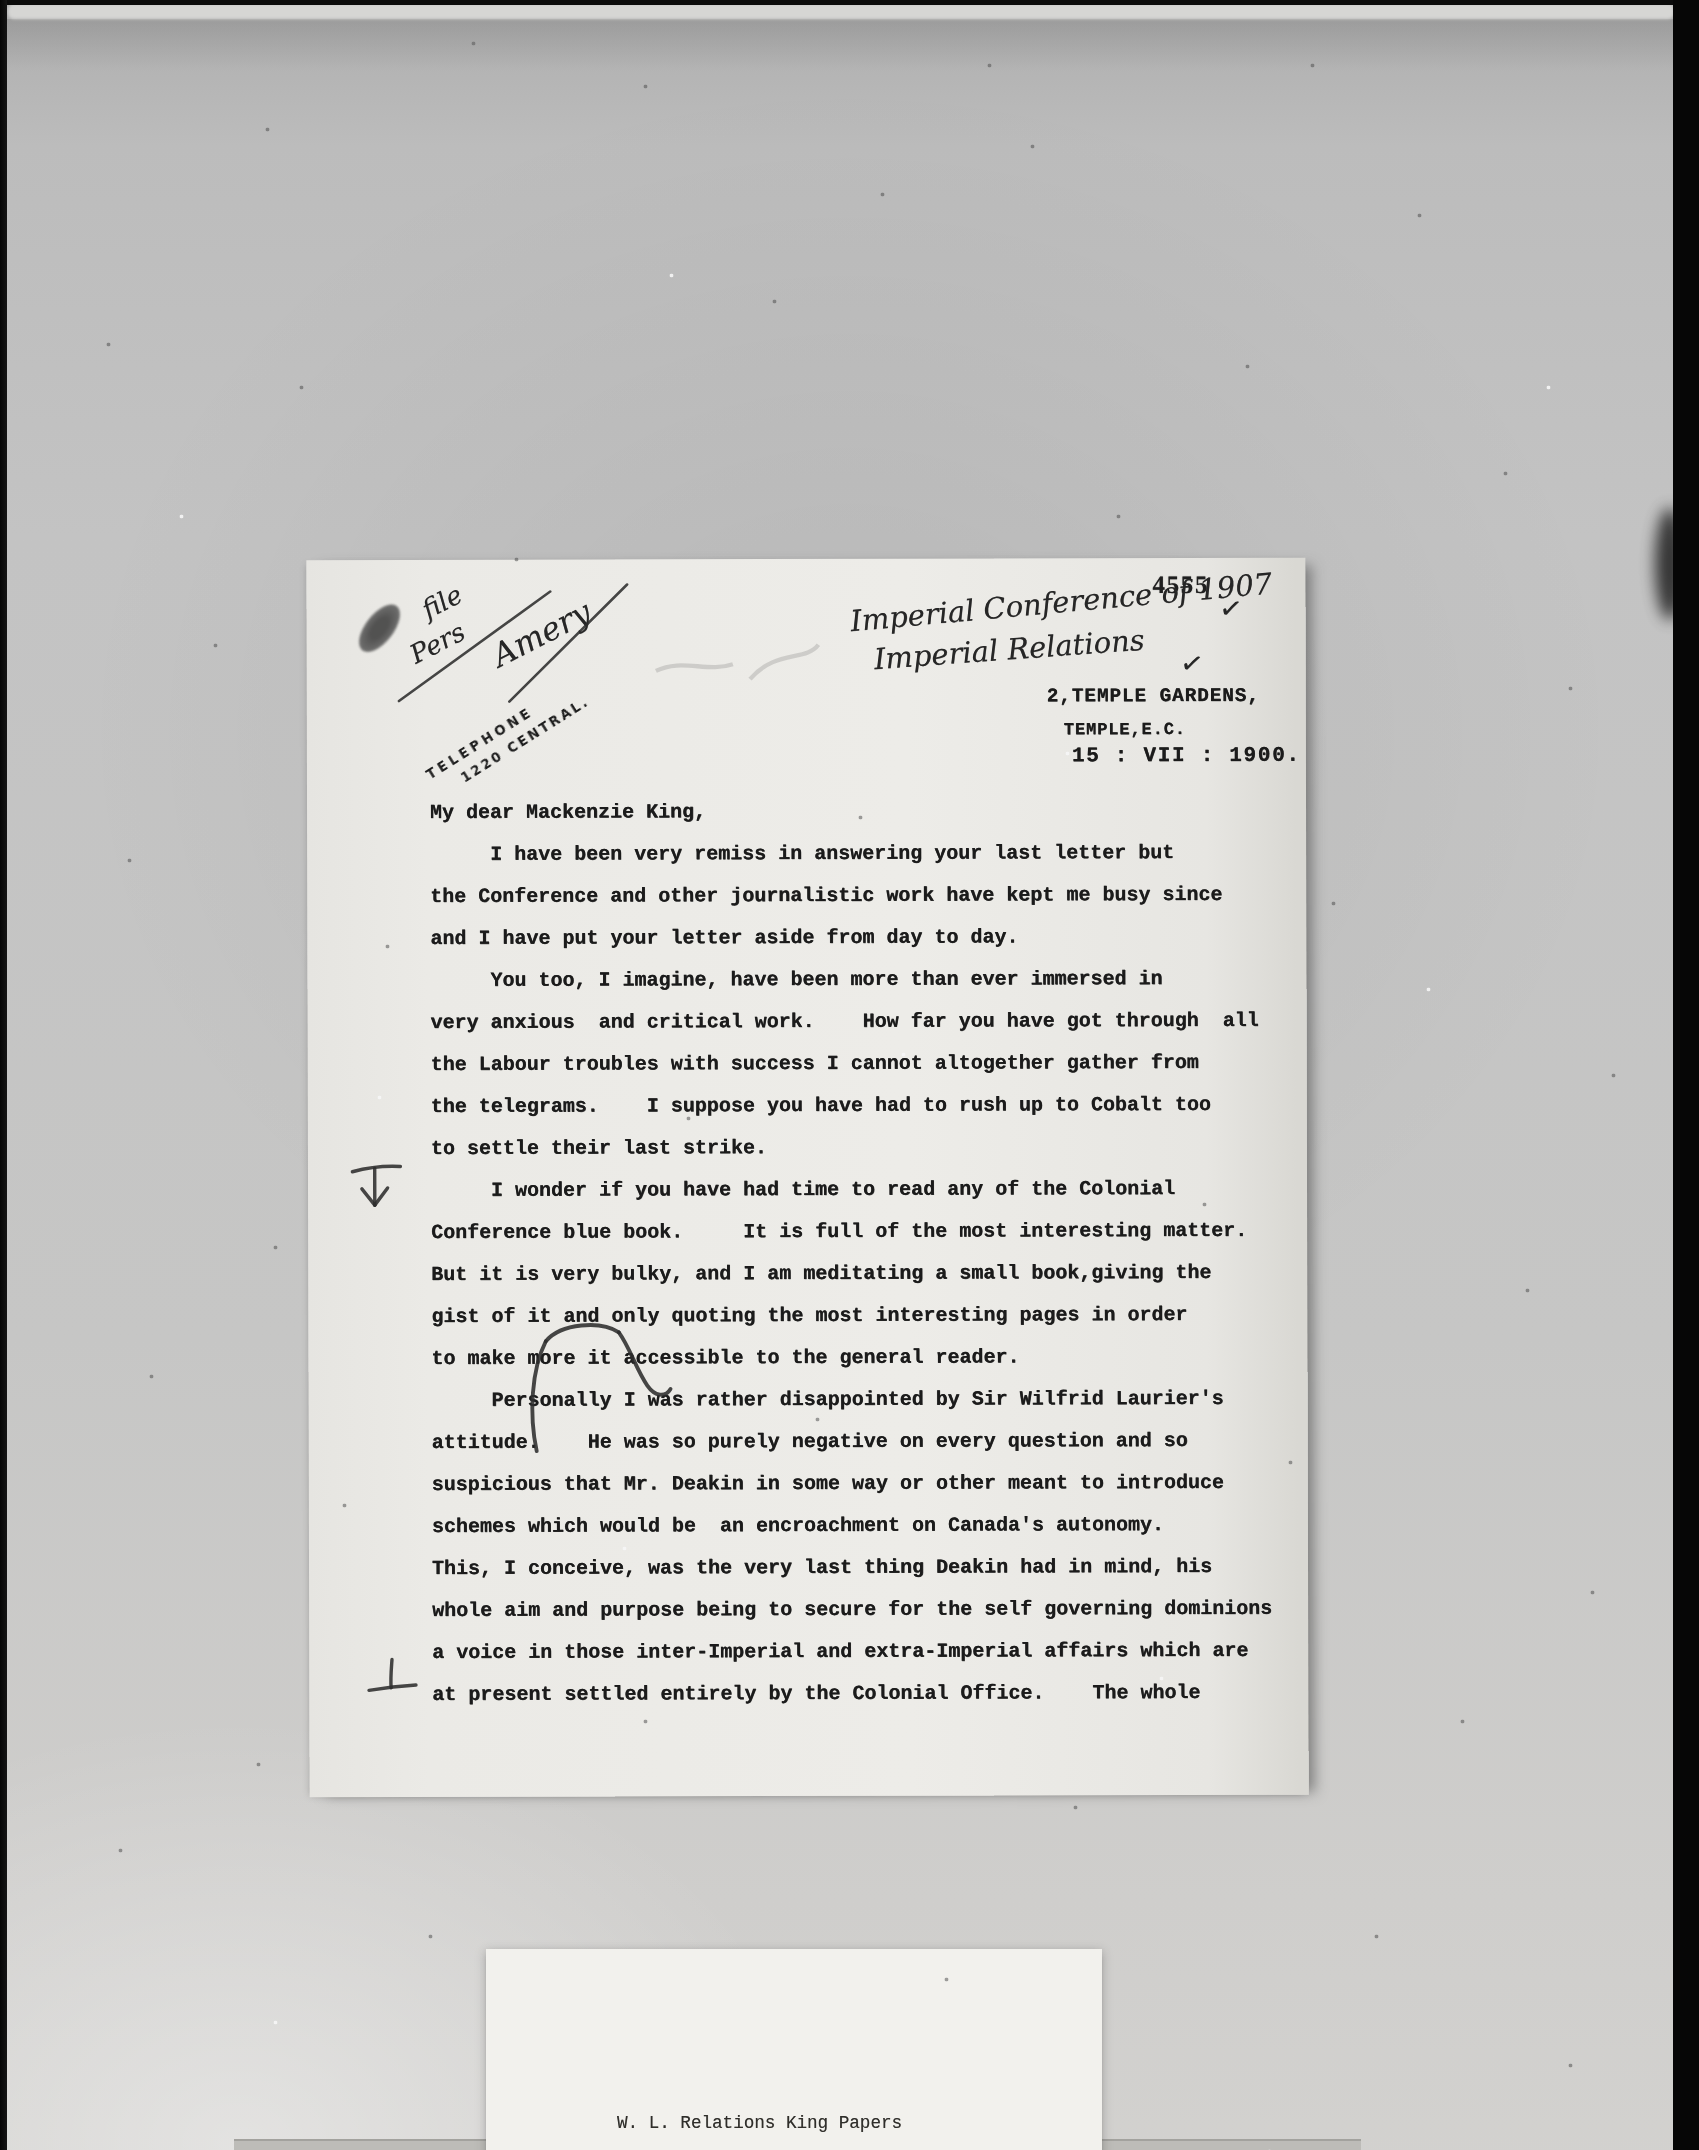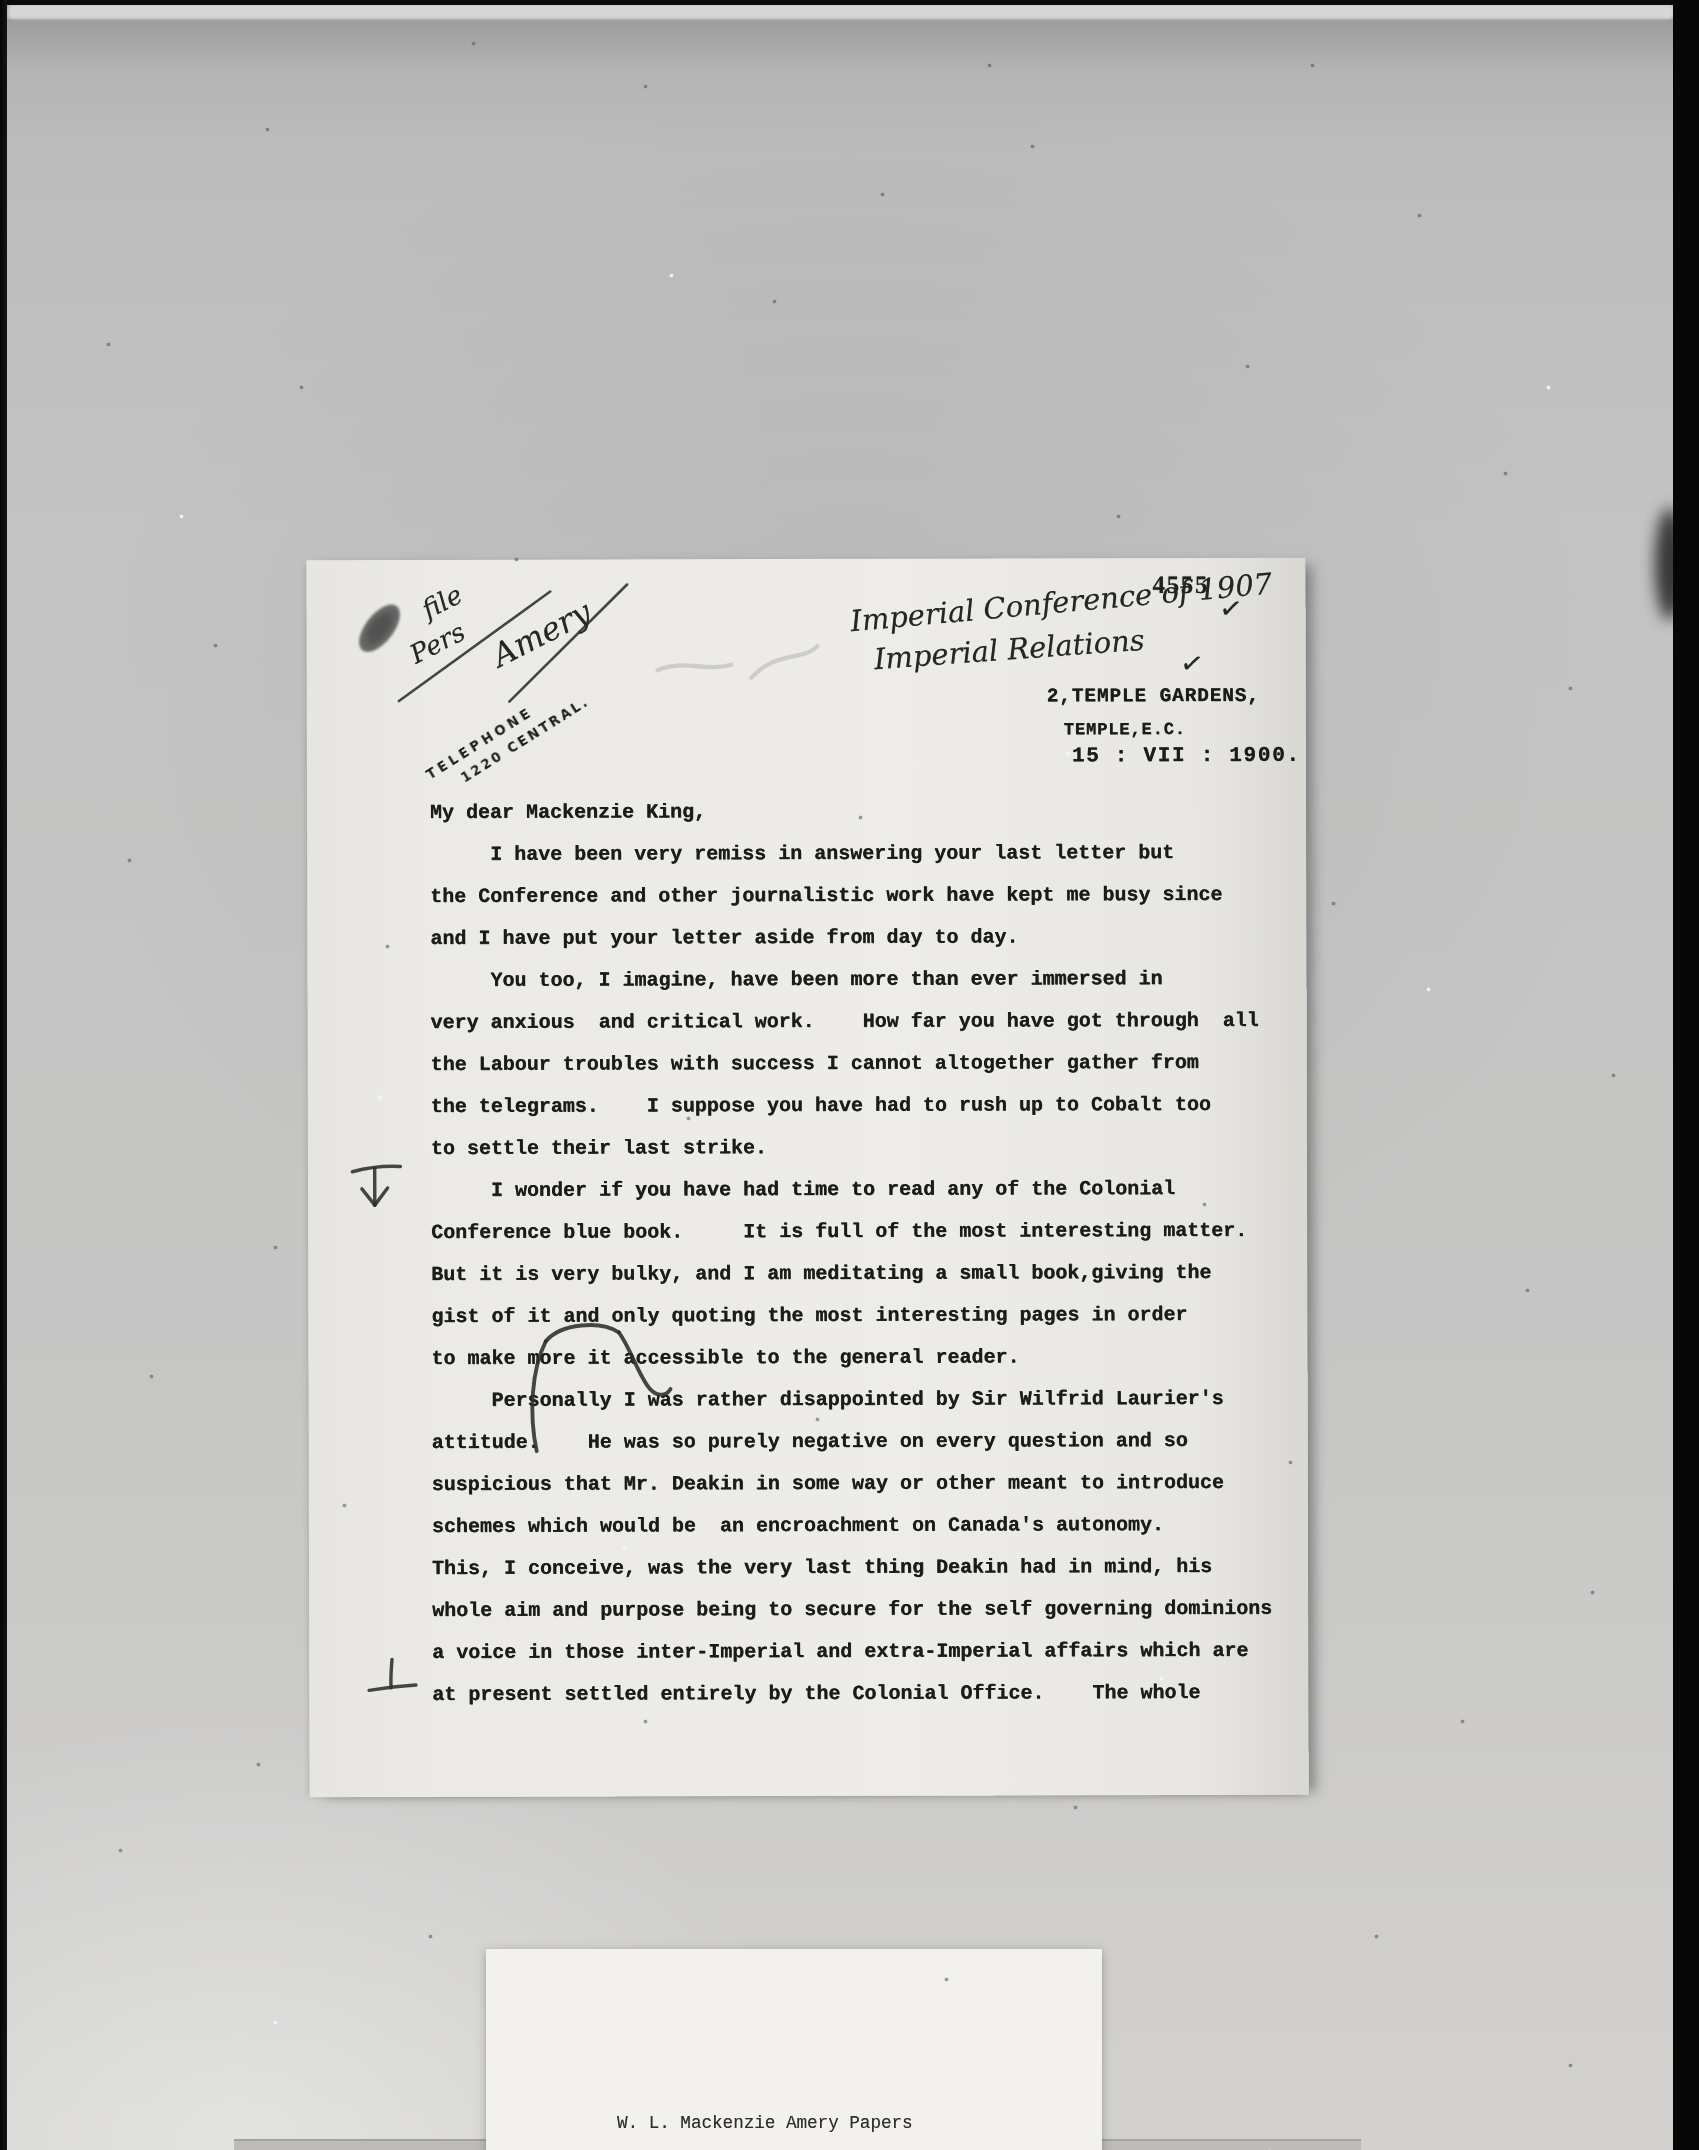--- a/index.html
+++ b/index.html
@@ -149,21 +149,21 @@
     <svg class="abs" style="left:202px;top:754px;" width="198" height="146" viewBox="0 0 460 340">
       <path class="mark" style="stroke-width:9" d="M60,320 C42,235 48,130 82,64"></path>
       <path class="mark" style="stroke-width:9" d="M82,64 C118,22 210,16 252,44"></path>
       <path class="mark" style="stroke-width:9" d="M252,44 C278,80 292,130 318,168 C336,194 360,196 372,176"></path>
     </svg>
   </div>
 
   <div class="abs folder-back"></div>
 
   <div id="card" class="abs">
-    <div class="abs typed card-l1">W. L. Mackenzie Amery Papers</div>
+    <div class="abs typed card-l1">W. L. Relations King Papers</div>
 
   </div>
 
   <div class="abs frame-flare"></div>
   <div class="abs frame-topband"></div>
   <div class="abs frame-top"></div>
   <div class="abs frame-left"></div>
   <div class="abs frame-right-bump"></div>
   <div class="abs frame-right"></div>
 

